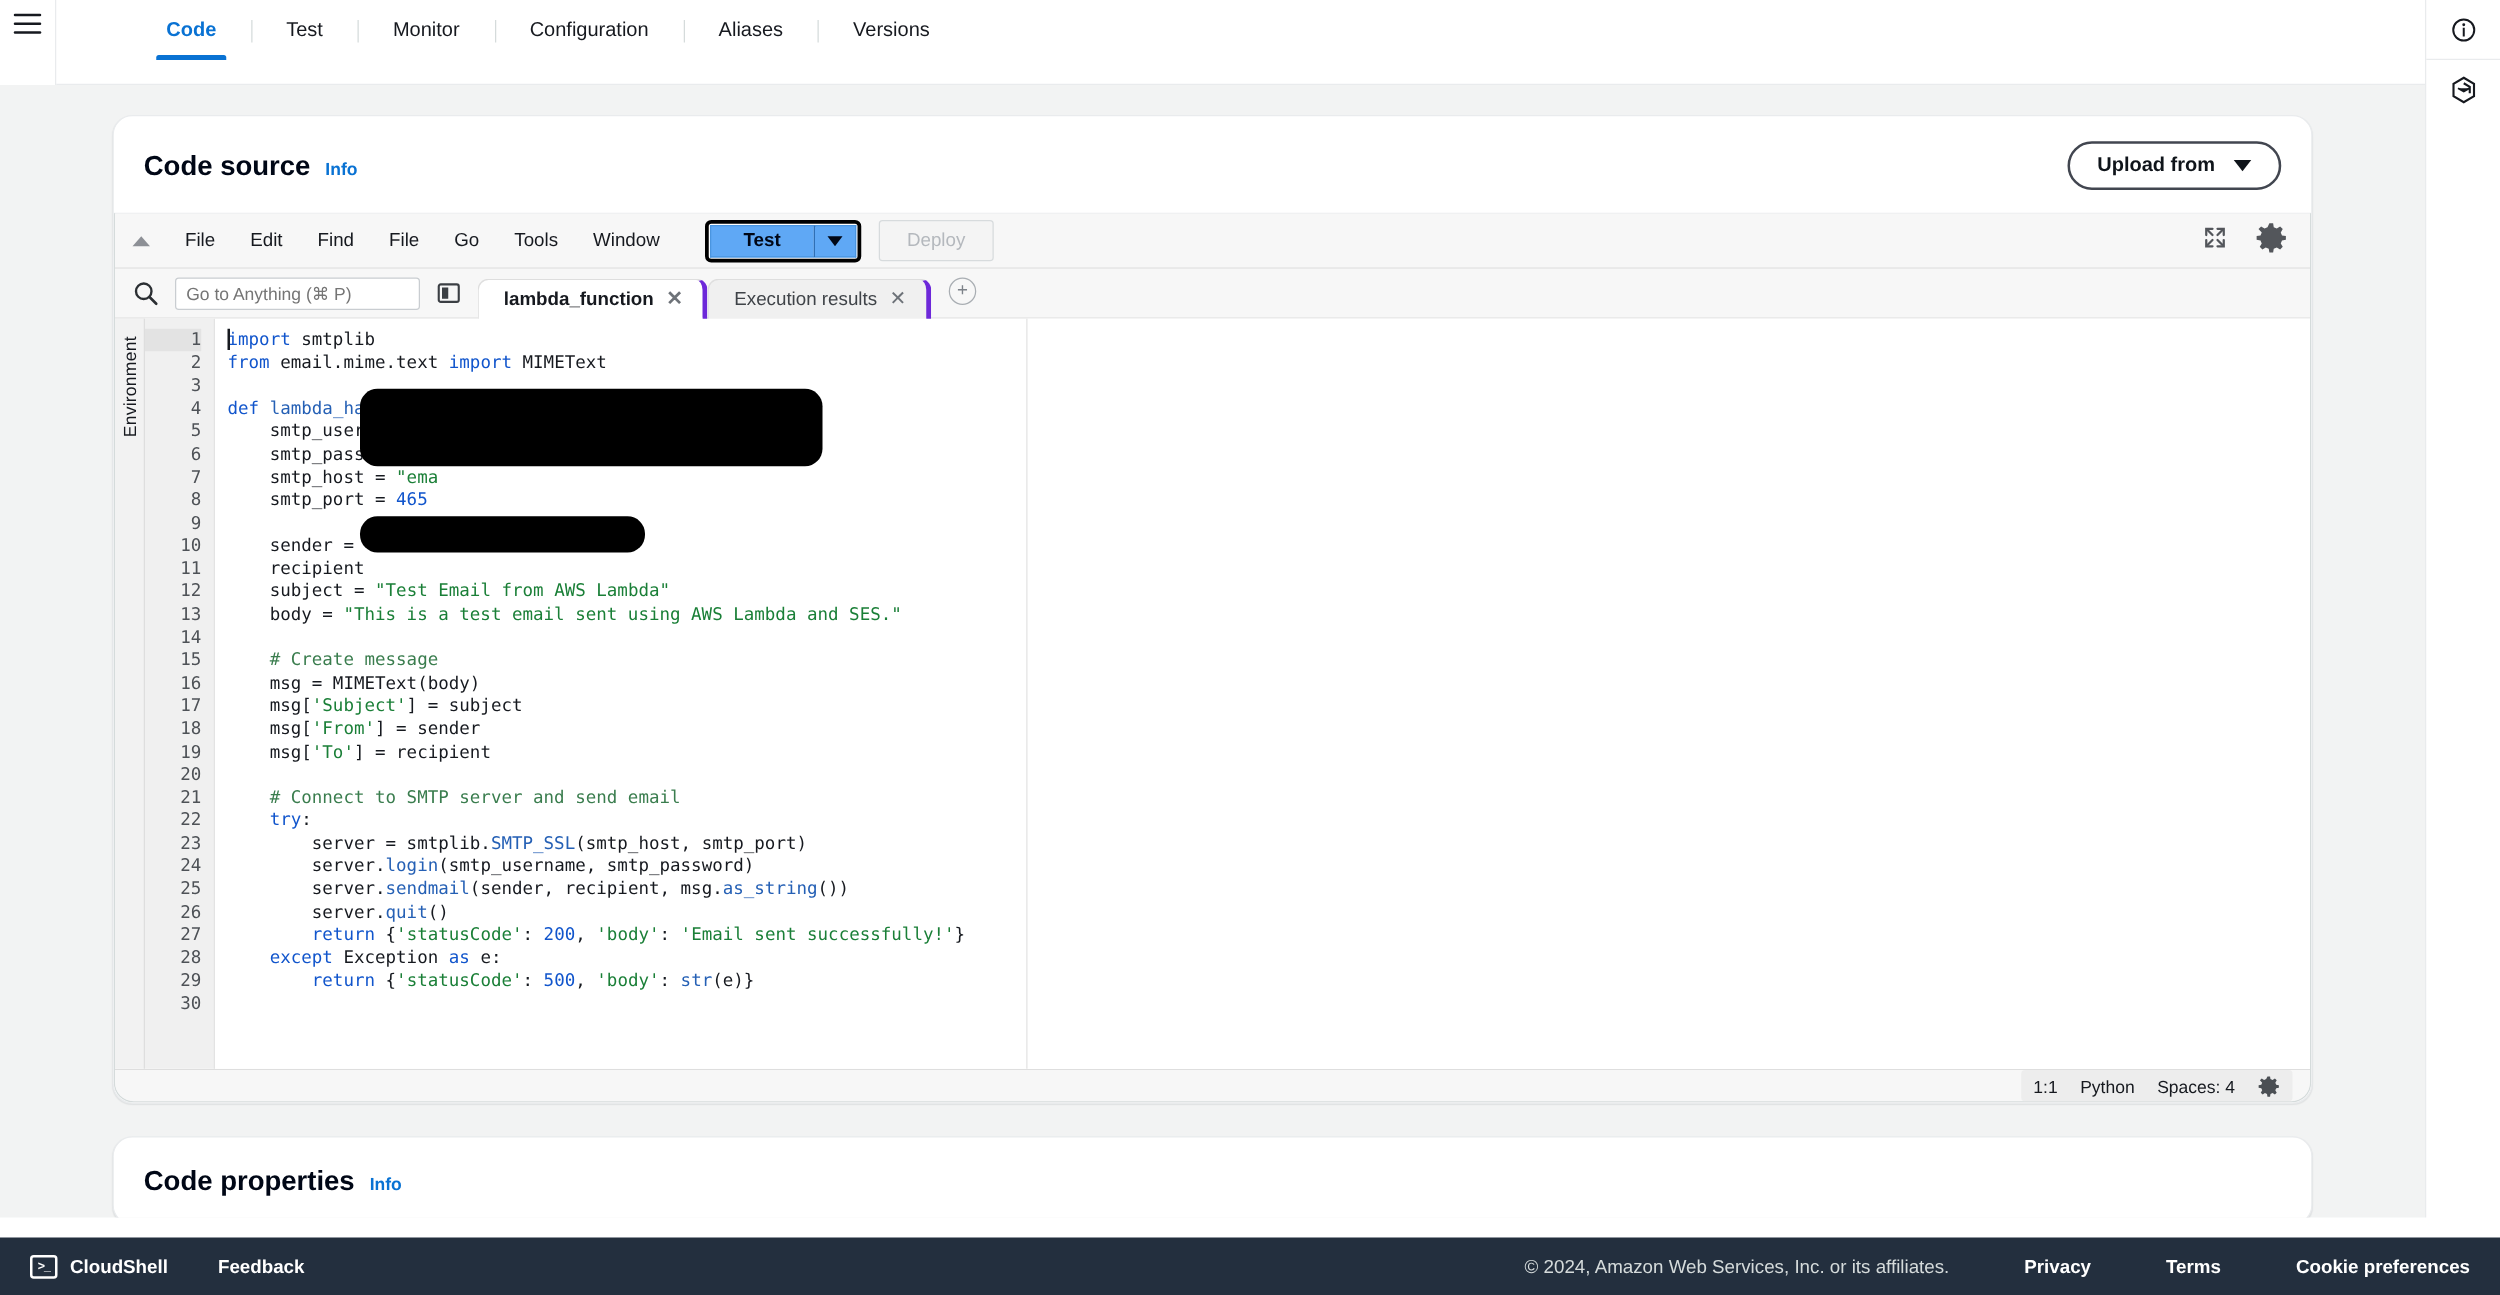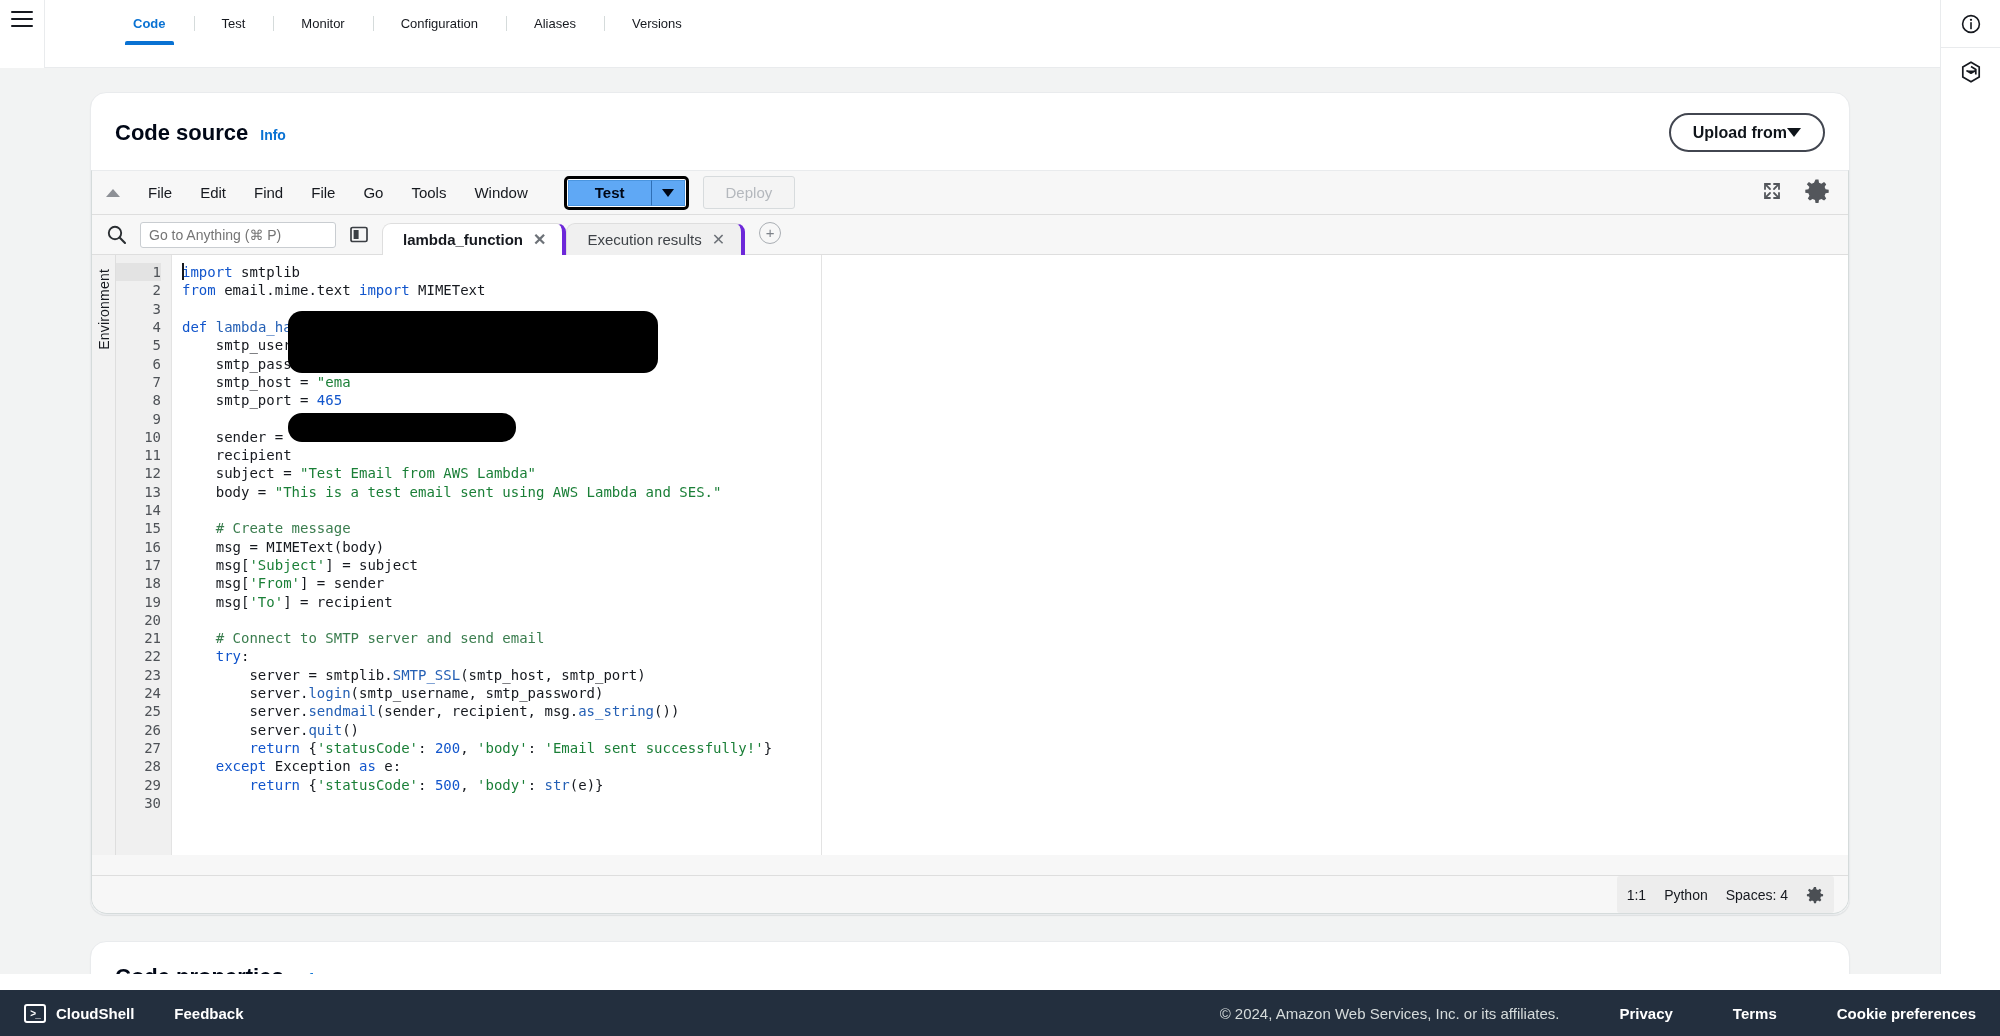--- a/index.html
+++ b/index.html
@@ -36,21 +36,21 @@
     padding-left: 60px;
     position: relative;
   }
   .tabstrip::after {
     content: ""; position: absolute; left: 0; right: 0; bottom: 0;
     height: 1px; background: #e9ebed;
   }
   .nav-tab {
     position: relative;
     padding: 16px 28px 14px 28px;
-    font-size: 13px; color: #16191f; cursor: pointer;
+    font-size: 16px; color: #16191f; cursor: pointer;
     white-space: nowrap; background: none; border: none;
     font-family: inherit;
   }
   .nav-tab + .nav-tab::before {
     content: ""; position: absolute; left: 0; top: 16px; bottom: 14px;
     width: 1px; background: #d5dbdb;
   }
   .nav-tab.active { color: #0972d3; font-weight: 700; }
   .nav-tab.active::after {
     content: ""; position: absolute; left: 20px; right: 20px; bottom: 0;
@@ -85,21 +85,21 @@
     padding: 20px 24px 18px 24px; display: flex; align-items: center;
     justify-content: space-between;
   }
   .panel-title-wrap { display: flex; align-items: baseline; gap: 12px; }
   .panel-title { font-size: 22px; font-weight: 700; color: #000716; }
   .info-link { font-size: 14px; color: #0972d3; cursor: pointer; font-weight: 700; }
 
   .btn-normal {
     background: #ffffff; border: 2px solid #424650; border-radius: 22px;
     color: #0f141a; font-size: 16px; font-weight: 700; cursor: pointer;
-    padding: 8px 22px; display: flex; align-items: center; gap: 0;
+    padding: 8px 22px; display: flex; align-items: center; gap: 15px;
     font-family: inherit; line-height: 1.2;
   }
   .caret-down {
     width: 0; height: 0; border-left: 7px solid transparent;
     border-right: 7px solid transparent; border-top: 9px solid #0f141a;
   }
 
   
   .ide {
     border: 1px solid #d5dbdb; border-top: 1px solid #e9ebed;
@@ -240,25 +240,24 @@
   .fn { color: #2560b5; }
   .cursor {
     position:absolute; left:10px; top:8px; width:1.5px; height:17px; background:#16191f;
   }
   .redact {
     position: absolute; background: #000000; border-radius: 14px; z-index: 5;
   }
   .blank-right { flex: 1; background: #ffffff; }
 
   .ide-status {
-    height: 38px; background: #f7f7f7; border-top: 1px solid #dedede;
+    height: 26px; background: #f7f7f7; border-top: 1px solid #dedede;
     display: flex; justify-content: flex-end;
     padding-right: 14px; gap: 0;
     border-radius: 0 0 15px 15px;
-    margin-top: 20px;
   }
   .status-pill {
     display: flex; align-items: center; gap: 18px; background: #ededed;
     padding: 4px 10px; border-radius: 3px; font-size: 14px; color: #16191f;
   }
 
   
   .props-head {
     padding: 22px 24px 20px 24px; display: flex; align-items: baseline; gap: 12px;
     border-bottom: 1px solid #e9ebed;

